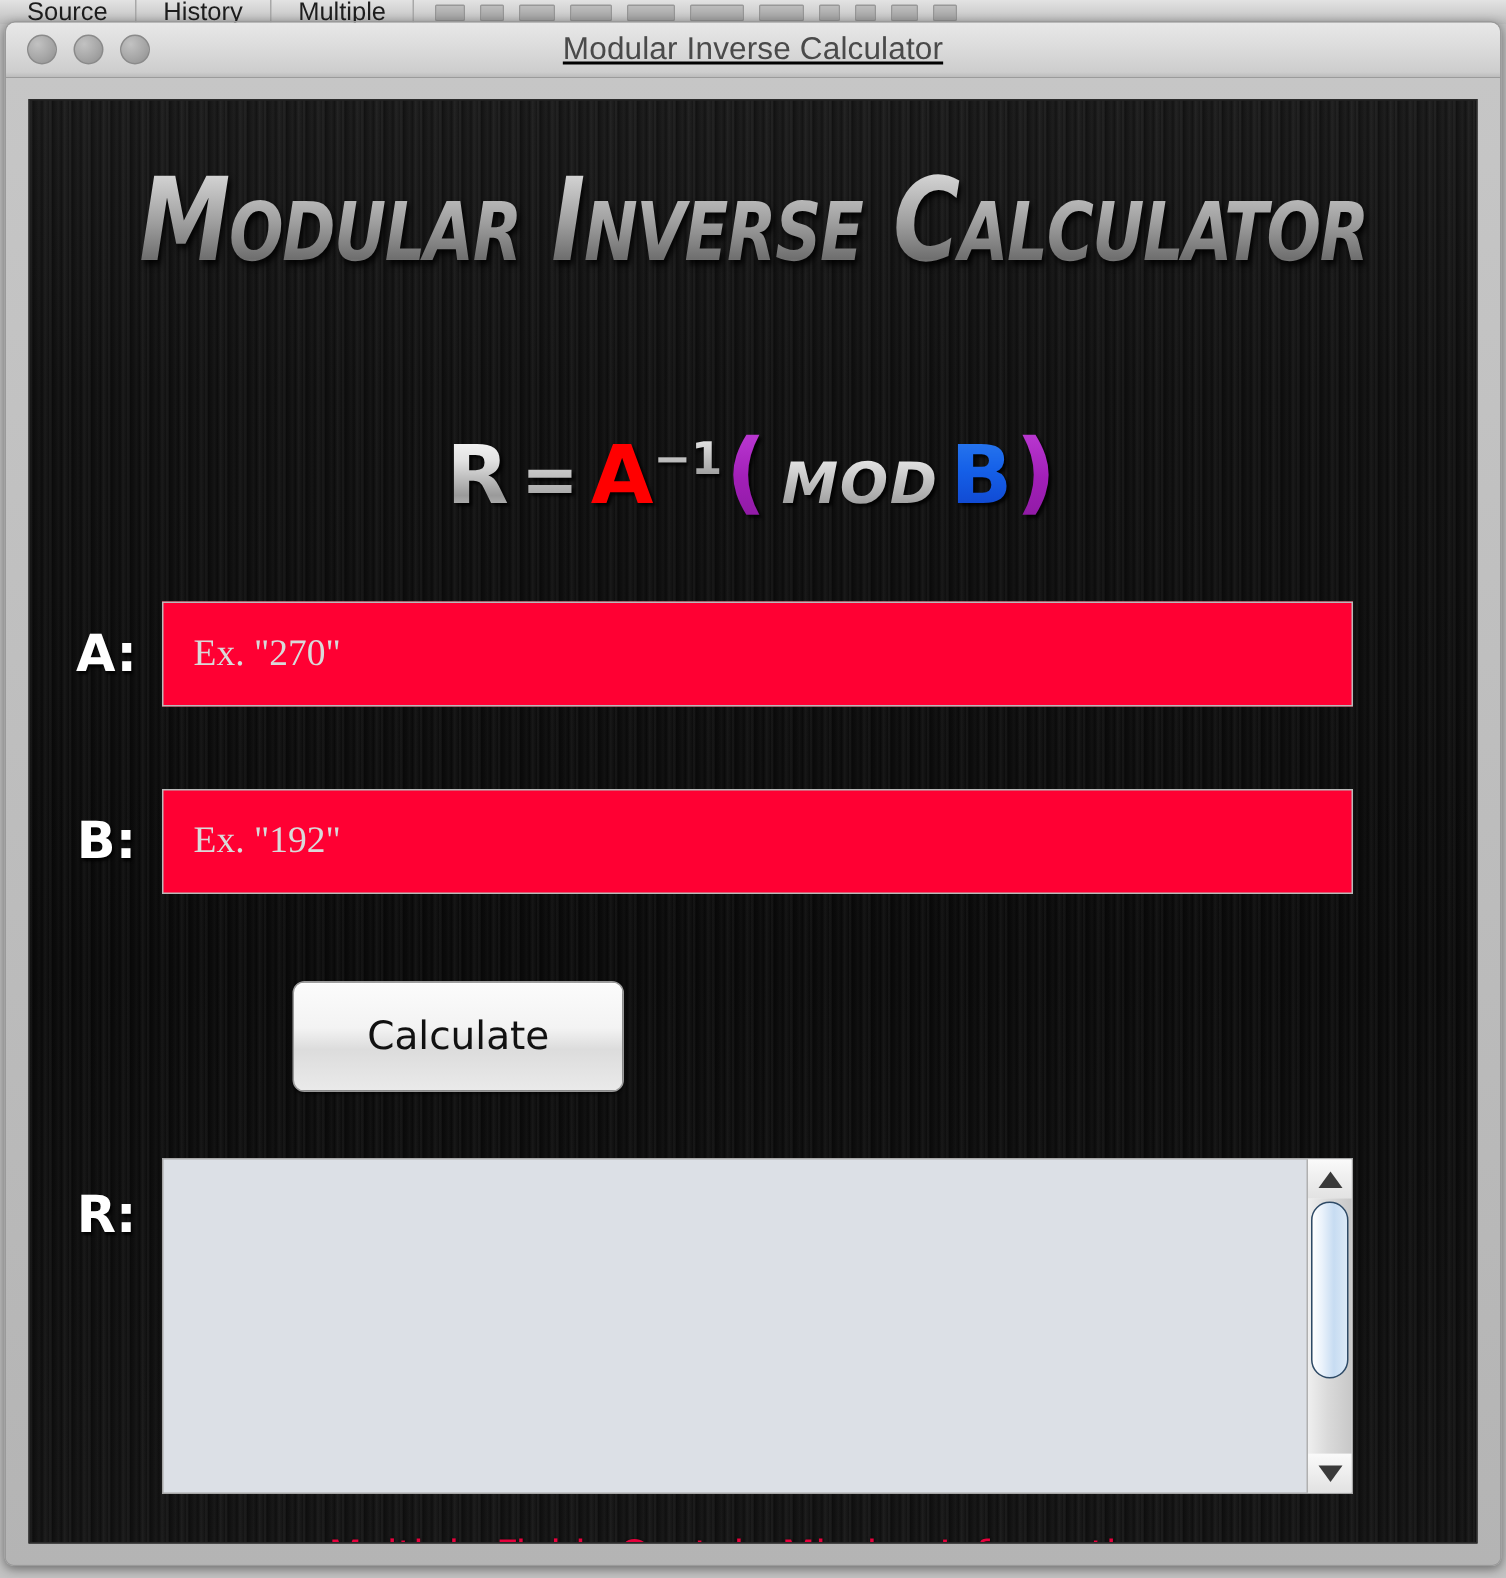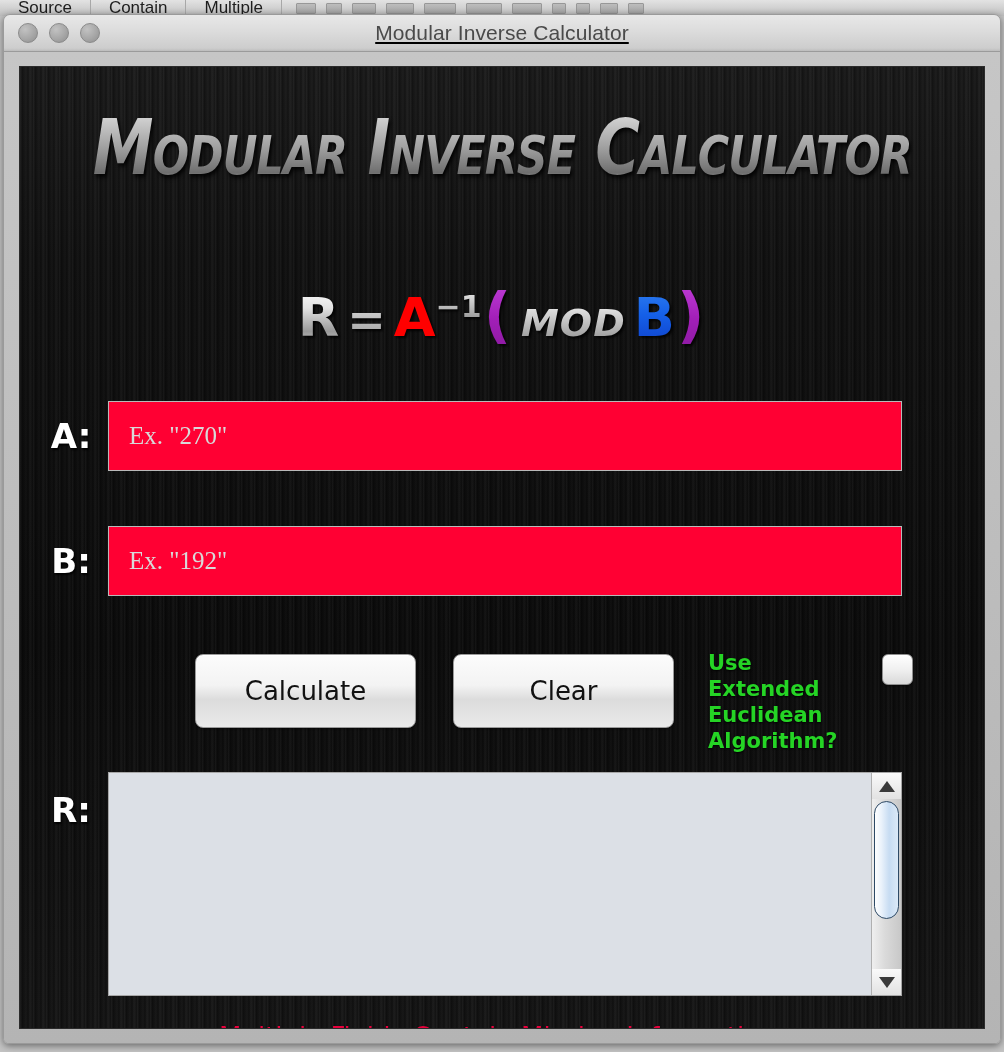--- a/index.html
+++ b/index.html
@@ -248,21 +248,21 @@
   }
   #row-a { left: 14px; top: 334px; }
   #row-b { left: 14px; top: 459px; }
 
   
   #button-row {
     position: absolute;
     left: 175px; top: 587px;
     display: flex;
     align-items: flex-start;
-    gap: 37px;
+    gap: 17px;
   }
   .aqua-btn {
     width: 221px;
     height: 74px;
     border-radius: 8px;
     border: 1px solid #9a9a9a;
     background: linear-gradient(180deg,#fcfcfc 0%,#f3f3f3 42%,#dcdcdc 62%,#eaeaea 100%);
     box-shadow: 0 1px 2px rgba(0,0,0,.55), inset 0 1px 0 #fff;
     font-family: "DejaVu Sans", sans-serif;
     font-size: 26px;
@@ -388,21 +388,21 @@
     font-size: 26px;
     text-shadow: 0 1px 2px rgba(0,0,0,.8);
   }
 </style>
 </head>
 <body>
 
 <div id="ide-bg">
   <div id="ide-tabbar">
     <div class="ide-tab">Source</div>
-    <div class="ide-tab">Contain</div>
+    <div class="ide-tab">History</div>
     <div class="ide-tab">Multiple</div>
     <div class="ide-toolicons">
       <span class="ide-ic" style="width:18px"></span>
       <span class="ide-ic" style="width:14px"></span>
       <span class="ide-ic" style="width:22px"></span>
       <span class="ide-ic" style="width:26px"></span>
       <span class="ide-ic" style="width:30px"></span>
       <span class="ide-ic" style="width:34px"></span>
       <span class="ide-ic" style="width:28px"></span>
       <span class="ide-ic" style="width:12px"></span>
@@ -440,27 +440,22 @@
         <div class="red-input">Ex. "270"</div>
       </div>
 
       <div class="field-row" id="row-b">
         <div class="field-label">B:</div>
         <div class="red-input">Ex. "192"</div>
       </div>
 
       <div id="button-row">
         <div class="aqua-btn">Calculate</div>
-        <div class="aqua-btn">Clear</div>
-      </div>
-
-      <div id="euclid-block">
-        <div id="euclid-label">Use Extended Euclidean Algorithm?</div>
-        <div id="euclid-checkbox"></div>
-      </div>
+      </div>
+
 
       <div id="result-row">
         <div id="result-label">R:</div>
         <div id="result-box">
           <div id="result-text"></div>
           <div id="result-scrollbar">
             <div class="sb-arrow up">
                 <span class="tri"></span>
               </div>
             <div id="sb-track">

